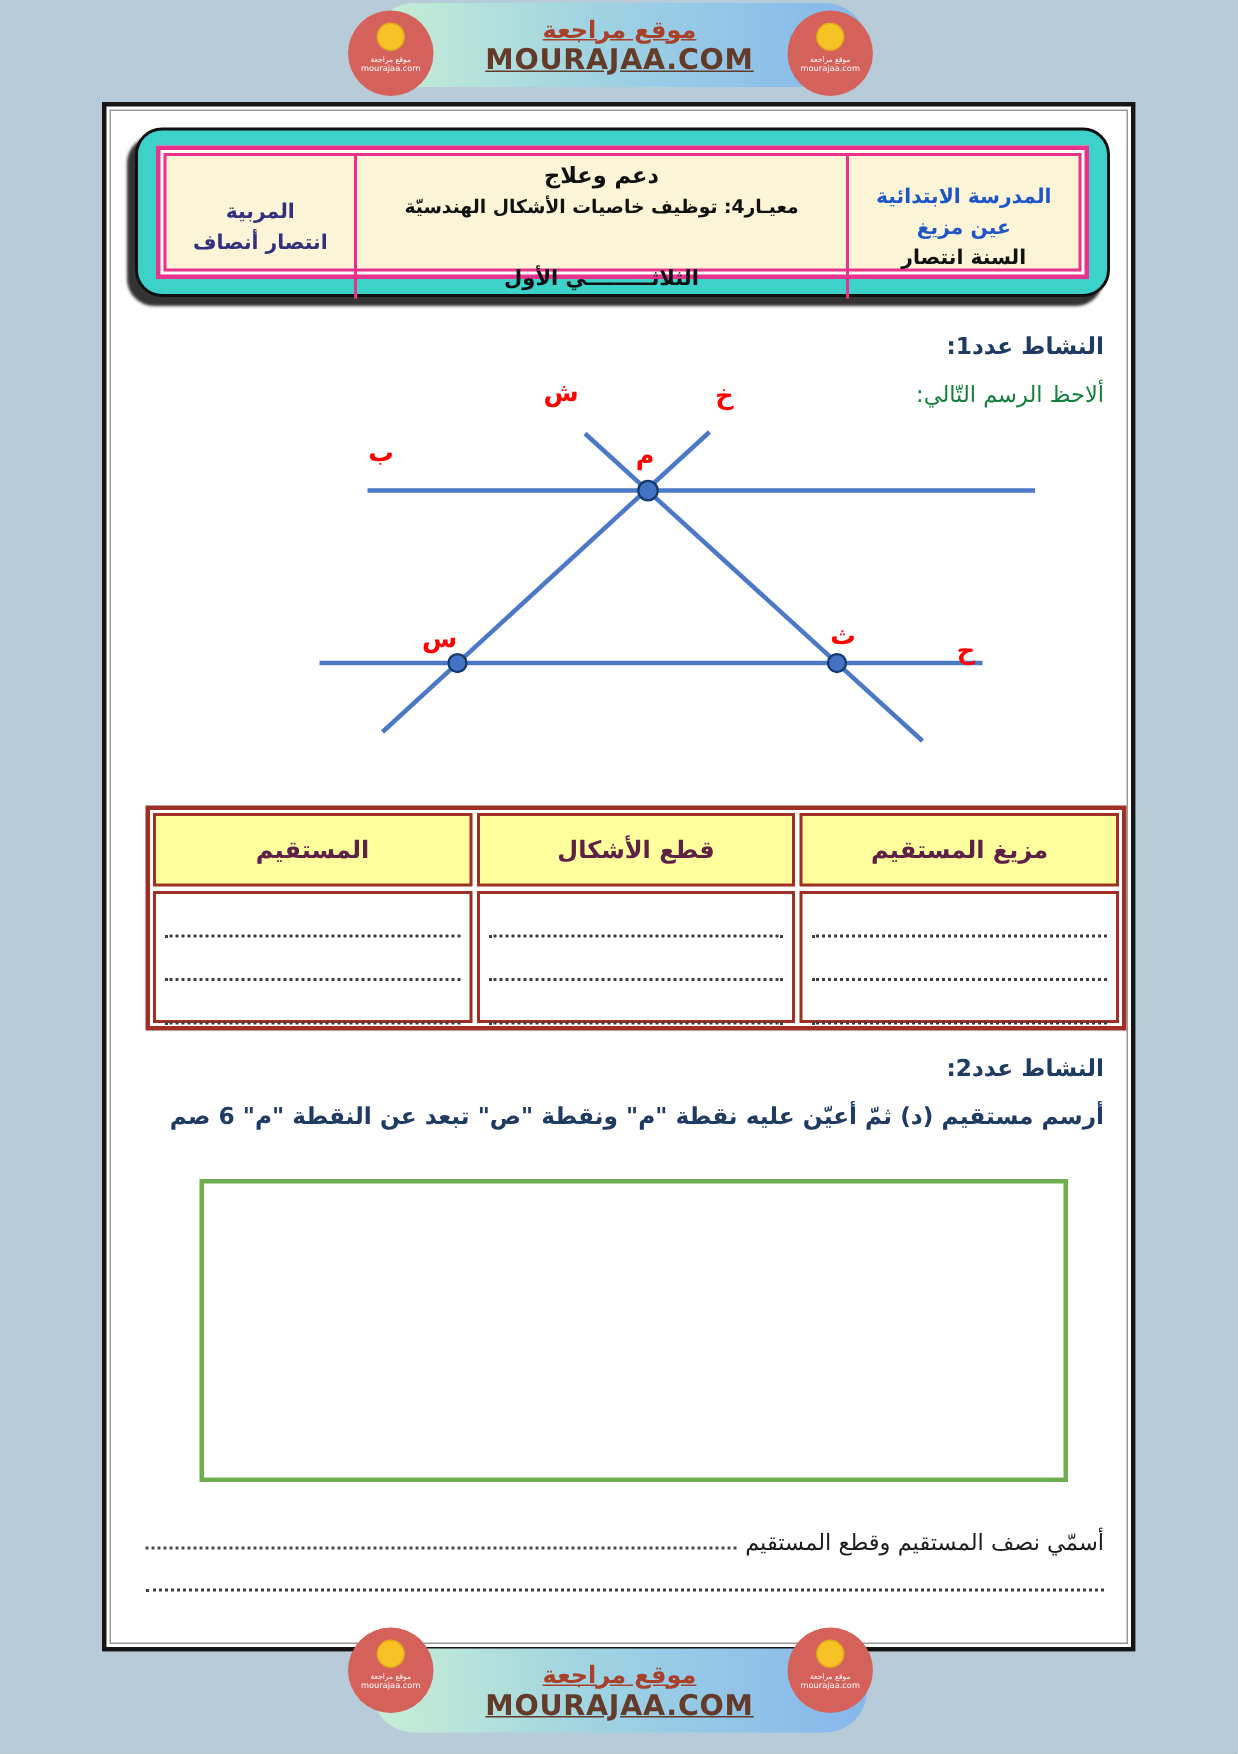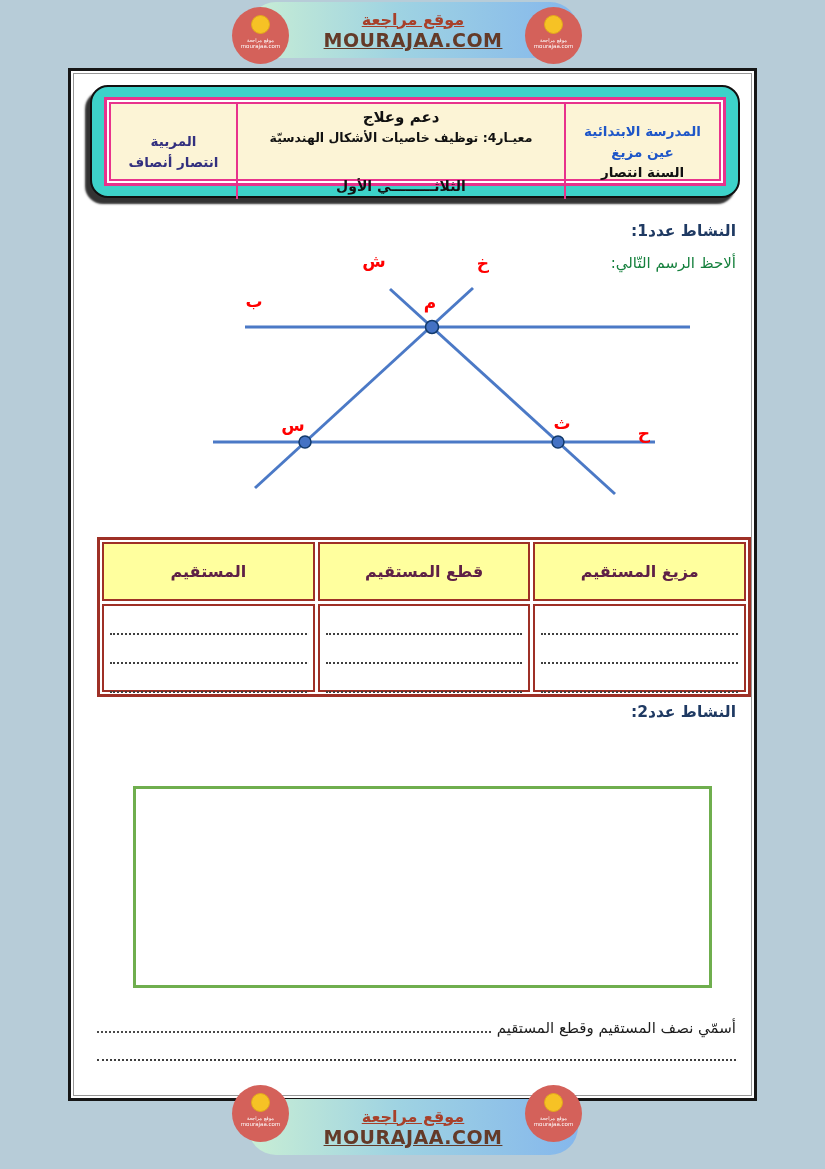--- a/index.html
+++ b/index.html
@@ -63,21 +63,21 @@
   .extract { top:427px; }
   .instruction { position:absolute; right:18px; top:664px; color:#1f3a63; font-weight:bold;
                  font-size:15.5px; direction:rtl; }
   
   .diagram { position:absolute; left:0; top:172px; }
   
   .ans-table { position:absolute; left:26px; top:466px; width:654px; border:3px solid #9e3026;
                background:#fff; padding:2px; }
   .ans-grid { display:grid; grid-template-columns:repeat(3,1fr); gap:3px; direction:rtl; }
   .ans-head { border:2px solid #9e3026; background:#ffff9e; color:#5e2046; font-weight:bold;
-              font-size:16px; text-align:center; height:59px; display:flex; align-items:center;
+              font-size:16px; text-align:center; height:49px; display:flex; align-items:center;
               justify-content:center; }
   .ans-body { border:2px solid #9e3026; background:#fff; height:88px; padding:0 6px; }
   .dot-line { height:29px; border-bottom:2px dotted #3f3f3f; }
   
   .draw-box { position:absolute; left:62px; top:715px; width:579px; height:202px;
               border:3px solid #6fae4e; background:#fff; }
   
   .naming-row { position:absolute; right:18px; left:26px; top:948px; display:flex; direction:rtl;
                 align-items:flex-end; color:#1c1c1c; font-size:15px; }
   .naming-dots { flex:1; border-bottom:2px dotted #4a4a4a; margin:0 6px 4px 0; }
@@ -146,21 +146,21 @@
       <text x="359" y="66" fill="#ff0000" font-size="17" font-weight="bold" text-anchor="middle">م</text>
       <text x="222" y="188" fill="#ff0000" font-size="17" font-weight="bold" text-anchor="middle">س</text>
       <text x="491" y="186" fill="#ff0000" font-size="17" font-weight="bold" text-anchor="middle">ث</text>
       <text x="573" y="196" fill="#ff0000" font-size="17" font-weight="bold" text-anchor="middle">ح</text>
     </svg>
 
 
     <div class="ans-table">
       <div class="ans-grid">
         <div class="ans-head">مزيغ المستقيم</div>
-        <div class="ans-head">قطع المستقيم</div>
+        <div class="ans-head">قطع الأشكال</div>
         <div class="ans-head">المستقيم</div>
       </div>
       <div class="ans-grid" style="margin-top:3px">
         <div class="ans-body">
           <div class="dot-line"></div>
           <div class="dot-line"></div>
           <div class="dot-line"></div>
         </div>
         <div class="ans-body">
           <div class="dot-line"></div>
@@ -169,20 +169,21 @@
         </div>
         <div class="ans-body">
           <div class="dot-line"></div>
           <div class="dot-line"></div>
           <div class="dot-line"></div>
         </div>
       </div>
     </div>
 
     <div class="act-title t2">النشاط عدد2:</div>
+    <div class="instruction">أرسم مستقيم (د) ثمّ أعيّن عليه نقطة "م" ونقطة "ص" تبعد عن النقطة "م" 6 صم</div>
 
     <div class="draw-box"></div>
 
     <div class="naming-row">
       <span>أسمّي نصف المستقيم وقطع المستقيم</span>
       <span class="naming-dots"></span>
     </div>
     <div class="full-dots"></div>
 
   </div>

